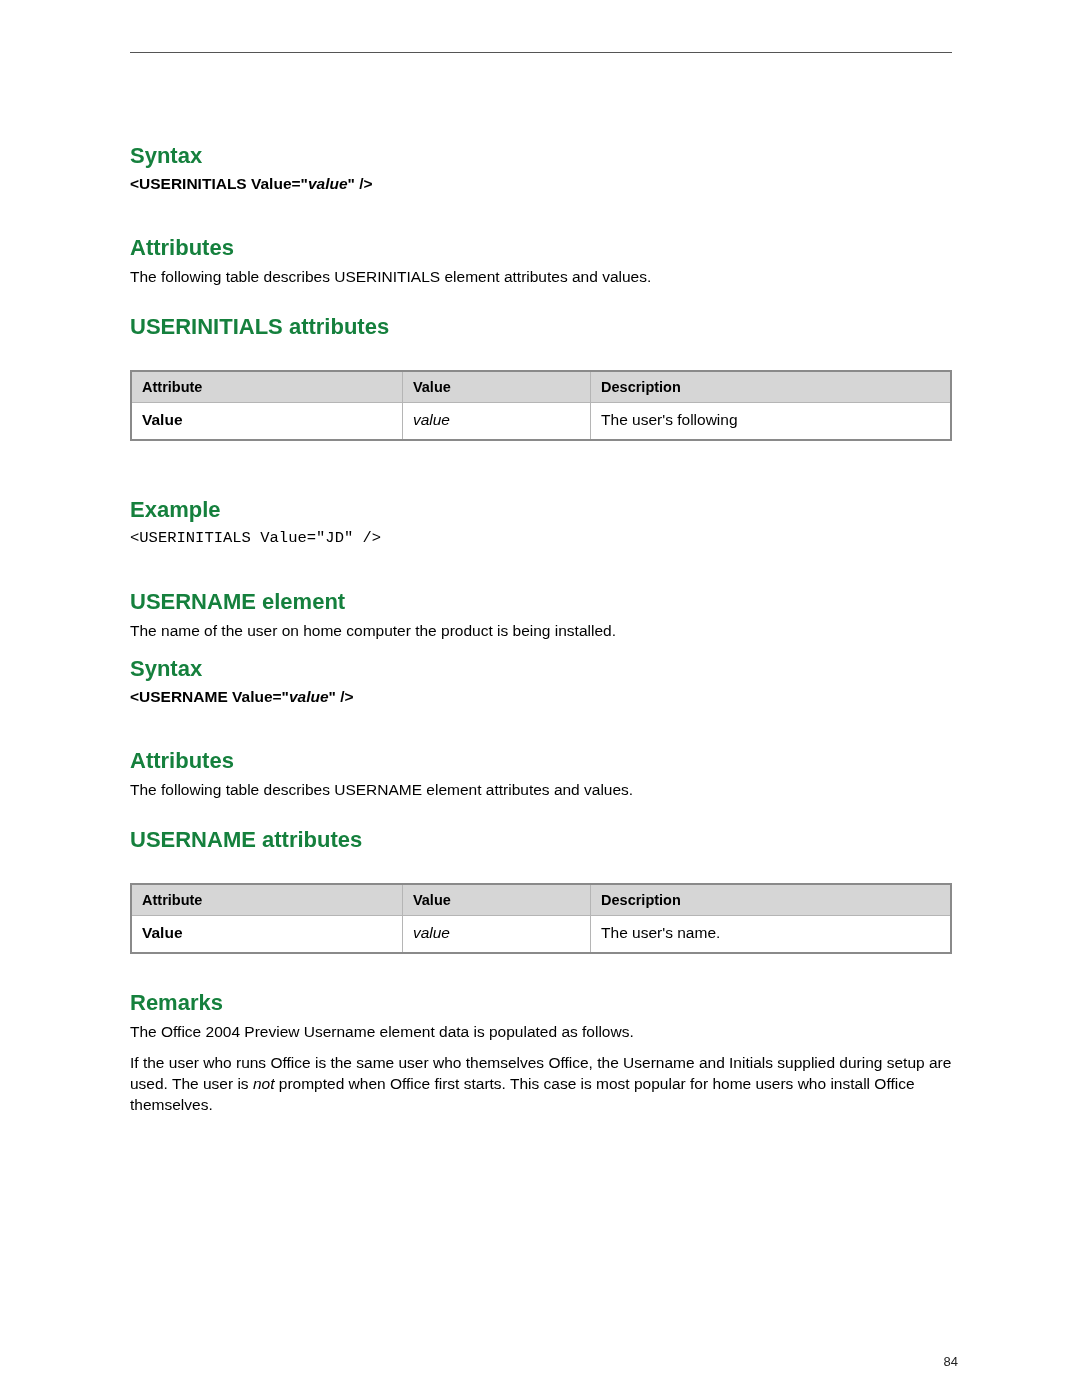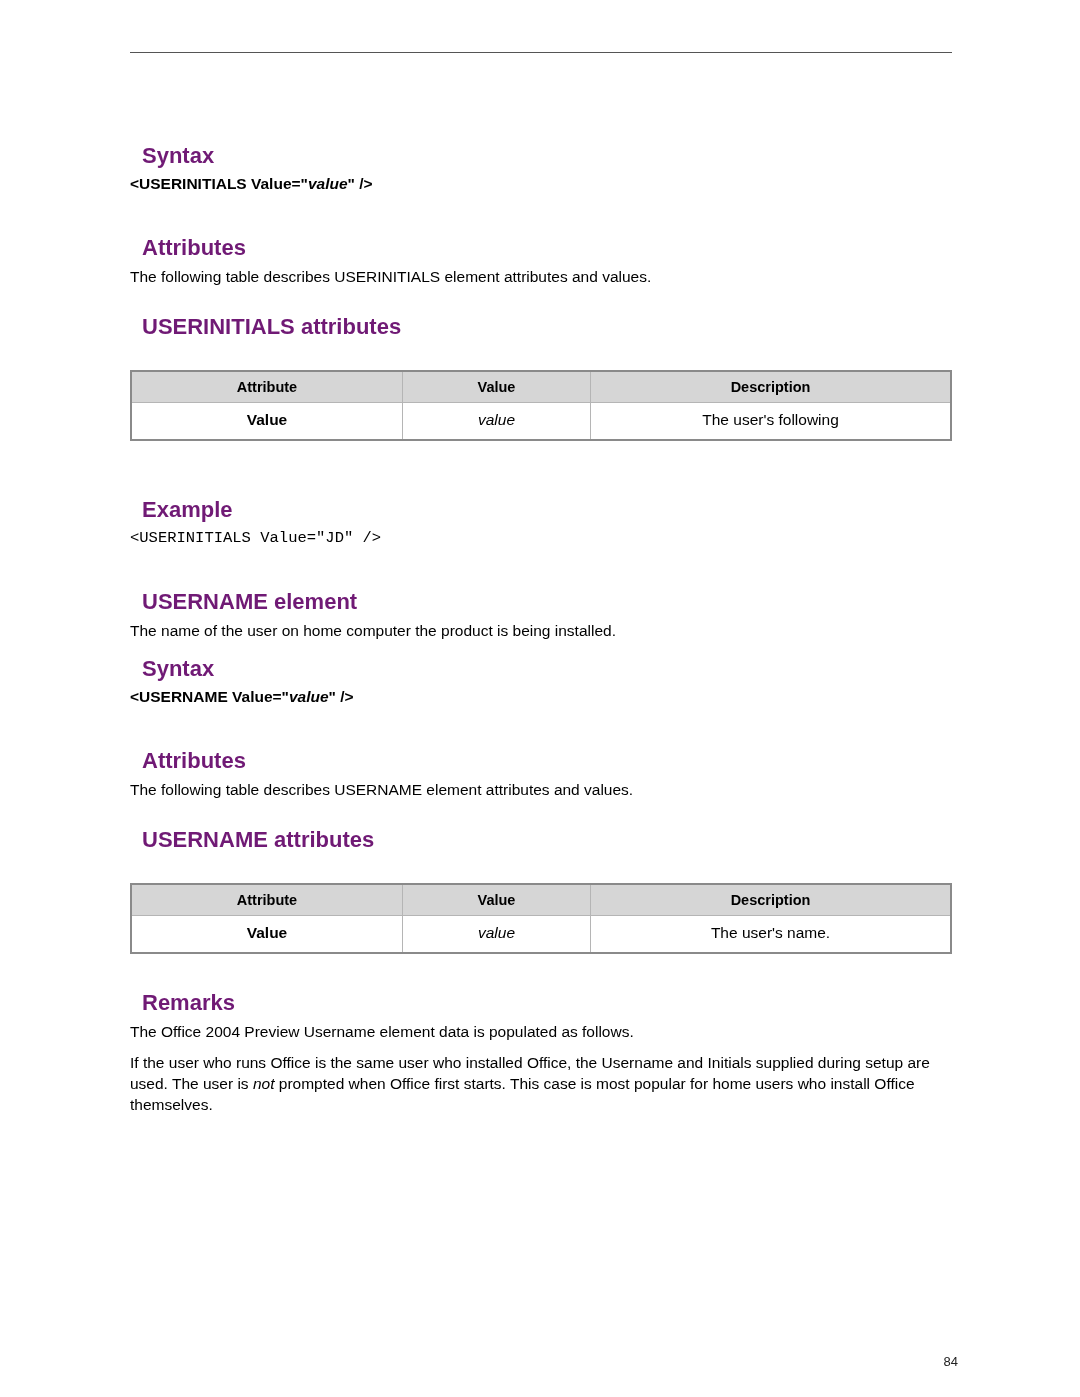--- a/index.html
+++ b/index.html
@@ -18,22 +18,22 @@
     padding: 52px 128px 0 130px;
   }
   .top-rule {
     border: none;
     border-top: 1px solid #555;
     margin: 0 0 90px 0;
   }
   h2.section {
     font-size: 22px;
     font-weight: bold;
-    margin: 0 0 6px 12px;
-    color: #701a75;
+    margin: 0 0 6px 0;
+    color: #15803d;
   }
   .syntax-line {
     font-size: 15.5px;
     font-weight: bold;
     margin: 4px 0 0 0;
   }
   .syntax-line .ital {
     font-style: italic;
   }
   .para {
@@ -50,21 +50,21 @@
   table.attr-table {
     border-collapse: separate;
     border-spacing: 0;
     width: 100%;
     box-sizing: border-box;
     border: 2px solid #8a8a8a;
     margin-top: 30px;
   }
   table.attr-table th,
   table.attr-table td {
-    text-align: center;
+    text-align: left;
     padding: 7px 10px 7px 10px;
     border-left: 1px solid #b5b5b5;
     border-top: 1px solid #b5b5b5;
     font-size: 14.5px;
   }
   table.attr-table tr > *:first-child { border-left: none; }
   table.attr-table thead th { border-top: none; }
   table.attr-table thead th {
     background: #d6d6d6;
     font-weight: bold;
@@ -187,17 +187,17 @@
     </tbody>
   </table>
 
   <div class="gap-md" style="height:36px;"></div>
 
   <h2 class="section">Remarks</h2>
   <p class="para">
     <span>The Office 2004 Preview  </span><span class="b">Username</span><span> element data is populated as follows.</span>
   </p>
   <p class="para" style="margin-top:10px;">
-    <span>If the user who runs Office is the same user who installed Office, the </span><span class="b">Username</span><span> and </span><span class="b">Initials</span><span> supplied during setup are used. The user is </span><span class="i">not</span><span> prompted when Office first starts. This case is most popular for home users who install Office themselves.</span>
+    <span>If the user who runs Office is the same user who themselves Office, the </span><span class="b">Username</span><span> and </span><span class="b">Initials</span><span> supplied during setup are used. The user is </span><span class="i">not</span><span> prompted when Office first starts. This case is most popular for home users who install Office themselves.</span>
   </p>
 </div>
 
 <div class="pagenum">84</div>
 
 </body></html>

